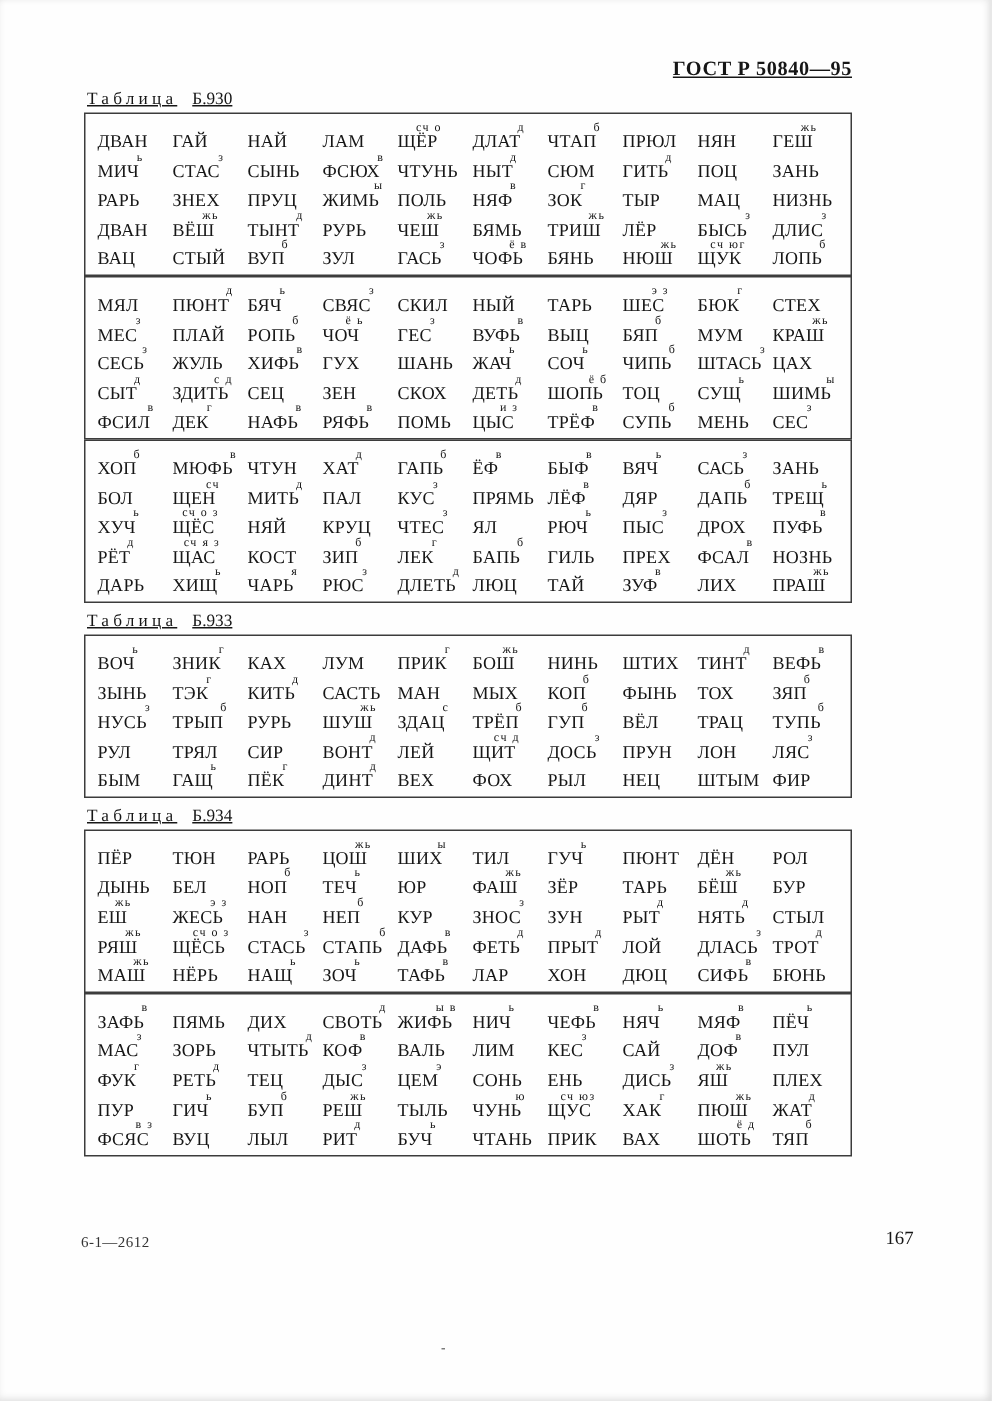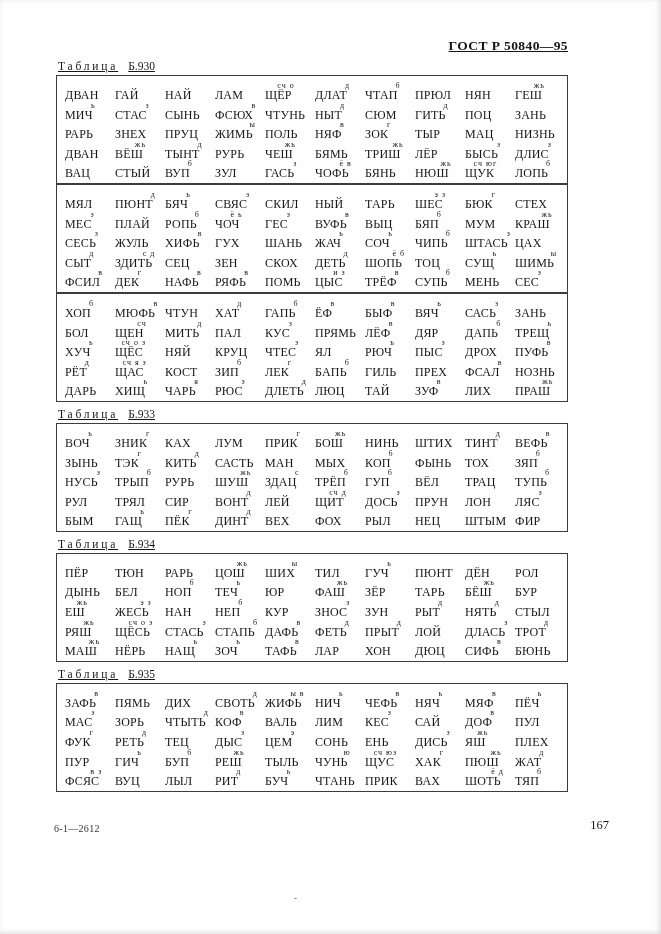--- a/index.html
+++ b/index.html
@@ -315,21 +315,20 @@
             <div class="cell"><span class="w">ЗОЧ<span class="s">ь</span></span></div>
             <div class="cell"><span class="w">ТАФЬ<span class="s">в</span></span></div>
             <div class="cell"><span class="w">ЛАР</span></div>
             <div class="cell"><span class="w">ХОН</span></div>
             <div class="cell"><span class="w">ДЮЦ</span></div>
             <div class="cell"><span class="w">СИФЬ<span class="s">в</span></span></div>
             <div class="cell"><span class="w">БЮНЬ</span></div>
           </div>
         </div>
         <div class="table-section">
-          <div class="table-label"><span class="lw">Таблица</span><span>Б.935</span></div>
           <div class="table-box">
             <div class="cell"><span class="w">ЗАФЬ<span class="s">в</span></span></div>
             <div class="cell"><span class="w">ПЯМЬ</span></div>
             <div class="cell"><span class="w">ДИХ</span></div>
             <div class="cell"><span class="w">СВОТЬ<span class="s">д</span></span></div>
             <div class="cell"><span class="w">ЖИФЬ<span class="s">ы в</span></span></div>
             <div class="cell"><span class="w">НИЧ<span class="s">ь</span></span></div>
             <div class="cell"><span class="w">ЧЕФЬ<span class="s">в</span></span></div>
             <div class="cell"><span class="w">НЯЧ<span class="s">ь</span></span></div>
             <div class="cell"><span class="w">МЯФ<span class="s">в</span></span></div>

